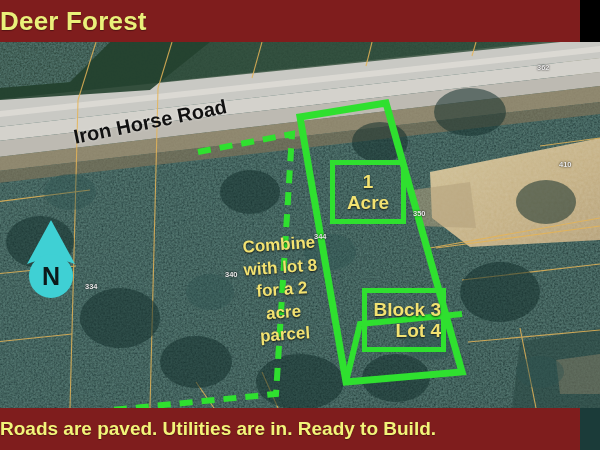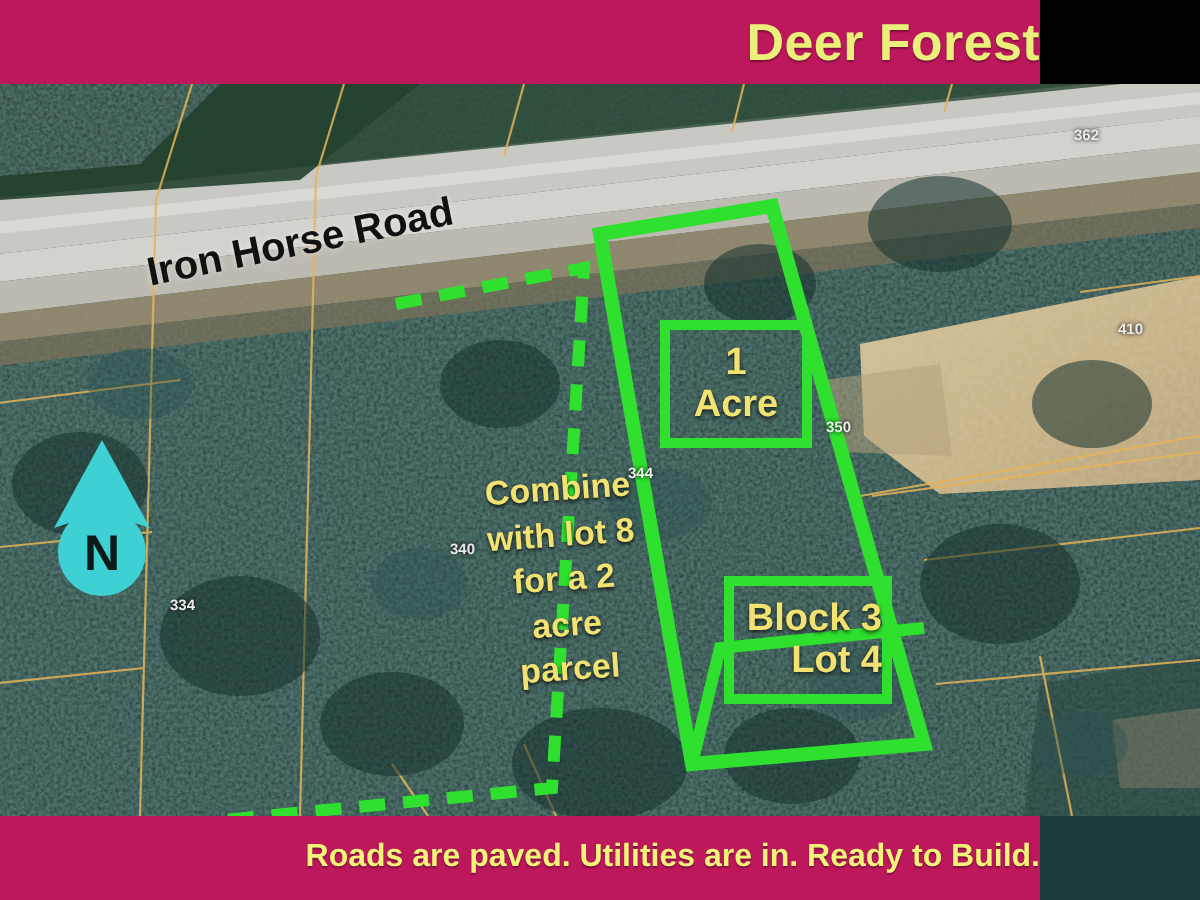--- a/index.html
+++ b/index.html
@@ -1,24 +1,24 @@
 <!DOCTYPE html>
 <html><head>
 <meta charset="utf-8">
 <style>
   html,body{margin:0;padding:0;background:#000;}
   body{width:600px;height:450px;overflow:hidden;font-family:"Liberation Sans",sans-serif;}
   #page{position:relative;width:600px;height:450px;overflow:hidden;}
 
   
-  .banner{position:absolute;left:0;width:520px;background:#be185d;display:flex;align-items:center;justify-content:flex-end;z-index:40;}
+  .banner{position:absolute;left:0;width:580px;background:#7f1d1d;display:flex;align-items:center;justify-content:flex-start;z-index:40;}
   #header-banner{top:0;height:42px;}
   #footer-banner{bottom:0;height:42px;}
   #header-title{font-size:26px;font-weight:bold;color:#eaf07a;letter-spacing:.2px;text-shadow:0 1px 1px rgba(0,0,0,.35);}
-  #footer-text{font-size:16px;font-weight:bold;color:#f2f479;text-shadow:0 1px 1px rgba(0,0,0,.35);}
+  #footer-text{font-size:19px;font-weight:bold;color:#f2f479;text-shadow:0 1px 1px rgba(0,0,0,.35);}
 
   
   #map{position:absolute;left:0;top:42px;width:600px;height:446px;overflow:hidden;background:#1b3b39;}
   #map svg{position:absolute;left:0;top:0;}
 
   
   .maplabel{position:absolute;z-index:30;pointer-events:none;}
   #road-label{left:74px;top:84px;font-size:20px;font-weight:bold;color:#111;transform:rotate(-11.5deg);transform-origin:0 50%;text-shadow:0 0 3px rgba(255,255,255,.55);}
 
   .parcel-box{position:absolute;z-index:28;border:5px solid #2fe02f;display:flex;flex-direction:column;align-items:center;justify-content:center;}
@@ -146,21 +146,21 @@
 
         <path d="M198 110 L292 92 L276 352 L112 368" fill="none" stroke="#2fe02f" stroke-width="6" stroke-dasharray="13 9" stroke-linecap="butt"></path>
       </g>
     </svg>
 
     <div class="pnum" style="left:537px;top:21px;">362</div>
     <div class="pnum" style="left:547px;top:118px;margin-left:12px;">410</div>
     <div class="pnum" style="left:282px;top:190px;margin-left:32px;">344</div>
     <div class="pnum" style="left:370px;top:167px;margin-left:43px;">350</div>
     <div class="pnum" style="left:177px;top:228px;margin-left:48px;">340</div>
-    <div class="pnum" style="left:85px;top:256px;">334</div>
+    <div class="pnum" style="left:85px;top:240px;">334</div>
 
     <div class="maplabel" id="road-label">Iron Horse Road</div>
 
     <div class="parcel-box" id="acre-box">
       <span>1</span>
       <span>Acre</span>
     </div>
 
     <div class="parcel-box" id="block-box">
       <span>Block 3</span>

